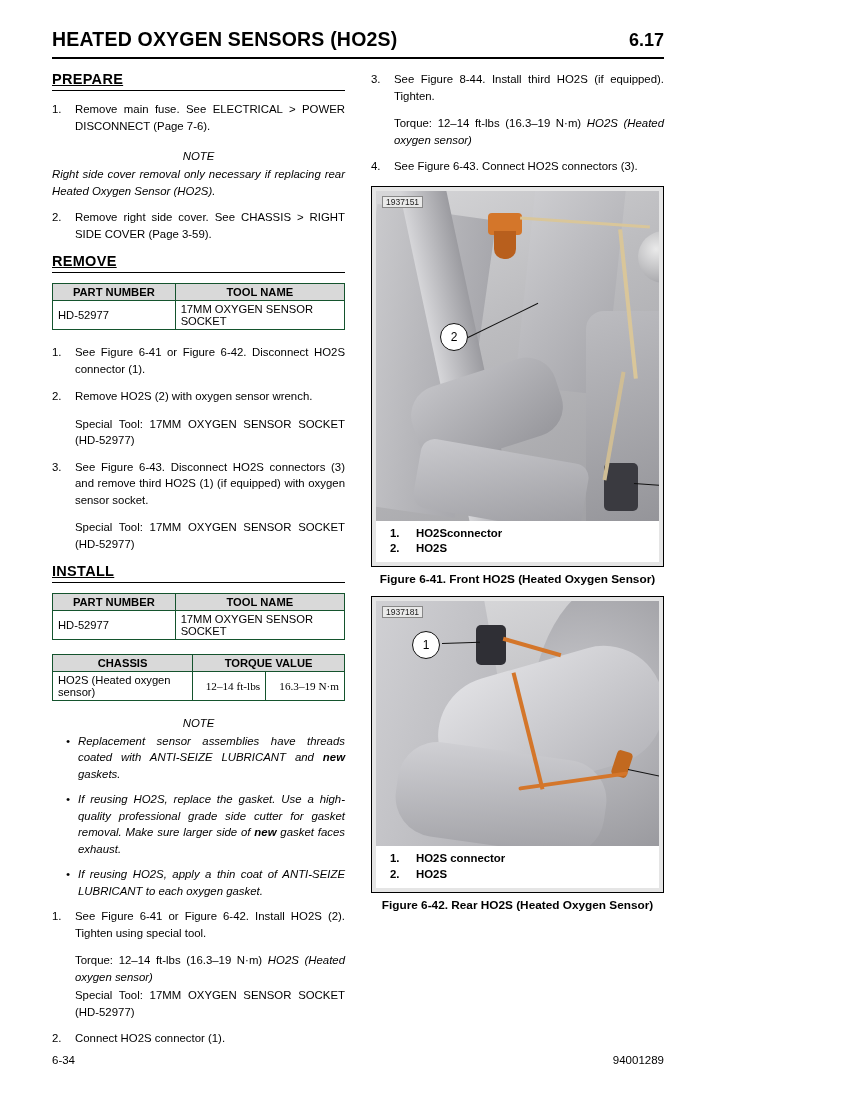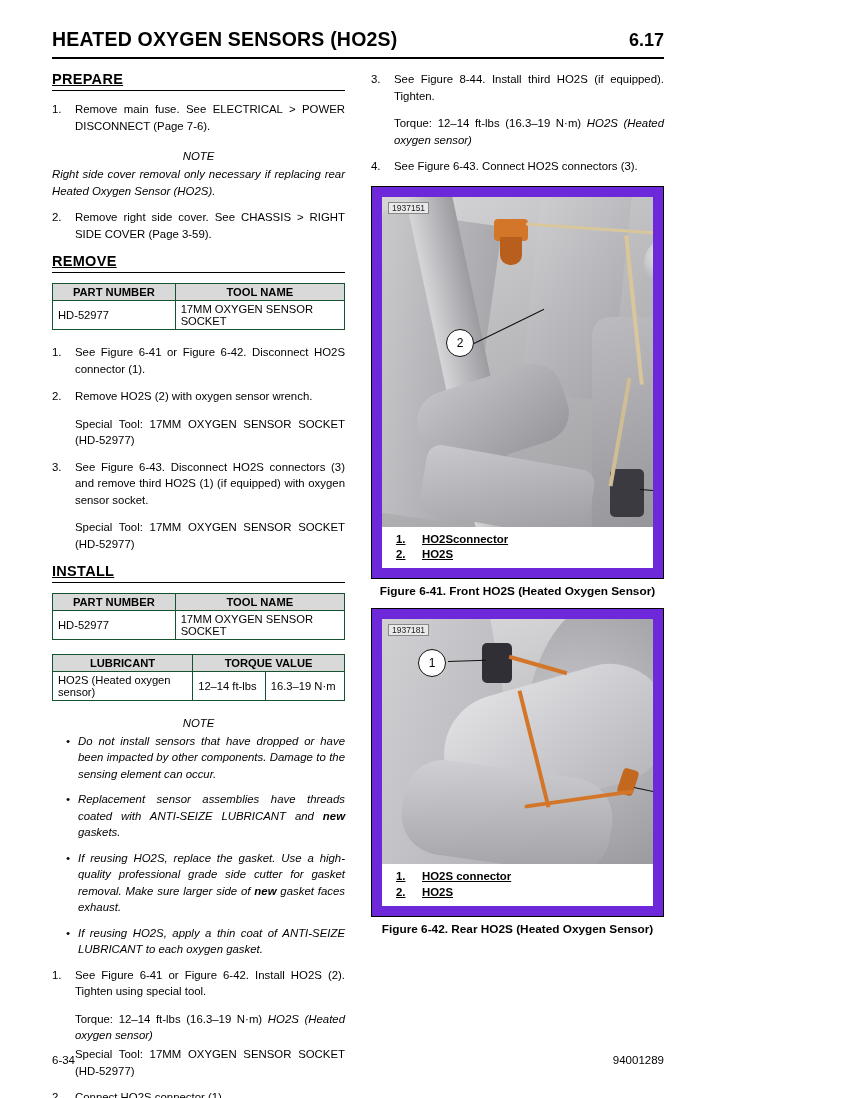--- a/index.html
+++ b/index.html
@@ -128,31 +128,30 @@
     border: 1px solid #14532d;
     padding: 2px 5px;
   }
   table.tool-table th {
     background: #d9d9d9;
     text-align: center;
     font-weight: bold;
     font-size: 11.2px;
   }
   table.tool-table td { background: #fff; }
-  td.c { text-align: left; }
+  td.c { text-align: right; font-family: Liberation Serif, serif; }
   
   .figure {
     margin-top: 6px;
   }
   .fig-frame {
     border: 1.5px solid #000;
-    background: #6d28d9;
-    padding: 10px;
+    background: #e5e5e5;
+    padding: 4px;
     position: relative;
-    text-decoration: underline;
   }
   .fig-img {
     position: relative;
     width: 100%;
     height: 330px;
     overflow: hidden;
     background: linear-gradient(150deg,#d7d7d9 0%, #bdbdc0 40%, #9d9da1 100%);
   }
   .fig-img.rear { height: 245px; background: linear-gradient(160deg,#dcdcde 0%, #c2c2c5 45%, #a2a2a6 100%); }
   .fig-id {
@@ -294,35 +293,34 @@
         <tr>
           <td>HD-52977</td>
           <td>17MM OXYGEN SENSOR SOCKET</td>
         </tr>
       </tbody>
         </table>
 
       <table class="tool-table">
         <tbody>
             <tr>
-          <th style="width:48%">LUBRICANT</th>
+          <th style="width:48%">CHASSIS</th>
           <th colspan="2">TORQUE VALUE</th>
         </tr>
         <tr>
           <td>HO2S (Heated oxygen sensor)</td>
           <td class="c">12–14 ft-lbs</td>
           <td class="c">16.3–19 N·m</td>
         </tr>
       </tbody>
         </table>
 
       <div class="note-label">NOTE</div>
 
       <ul class="bullets">
-        <li><span>Do not install sensors that have dropped or have been impacted by other components. Damage to the sensing element can occur.</span></li>
         <li><span>Replacement sensor assemblies have threads coated with ANTI-SEIZE LUBRICANT and </span><span class="bold">new</span><span> gaskets.</span></li>
         <li><span>If reusing HO2S, replace the gasket. Use a high-quality professional grade side cutter for gasket removal. Make sure larger side of </span><span class="bold">new</span><span> gasket faces exhaust.</span></li>
         <li><span>If reusing HO2S, apply a thin coat of ANTI-SEIZE LUBRICANT to each oxygen gasket.</span></li>
       </ul>
 
       <div class="step">
         <div class="num">1.</div>
         <div class="body">See Figure 6-41 or Figure 6-42. Install HO2S (2). Tighten using special tool.</div>
       </div>
 

